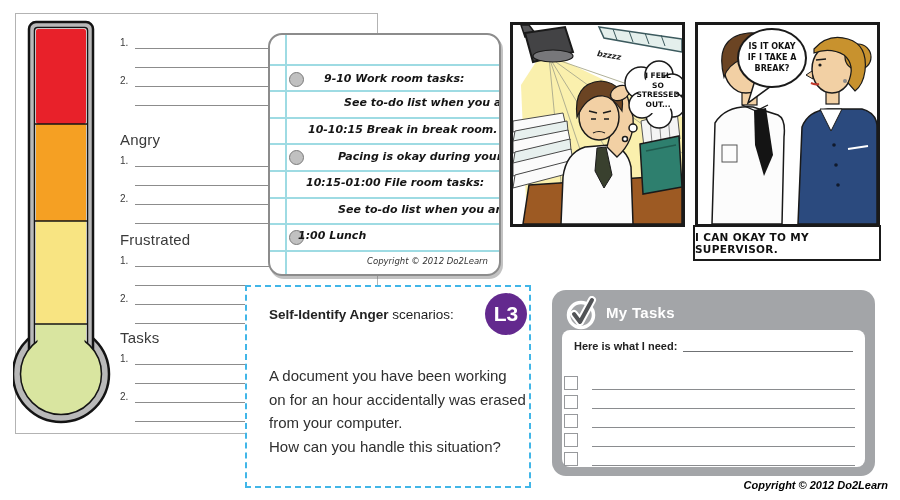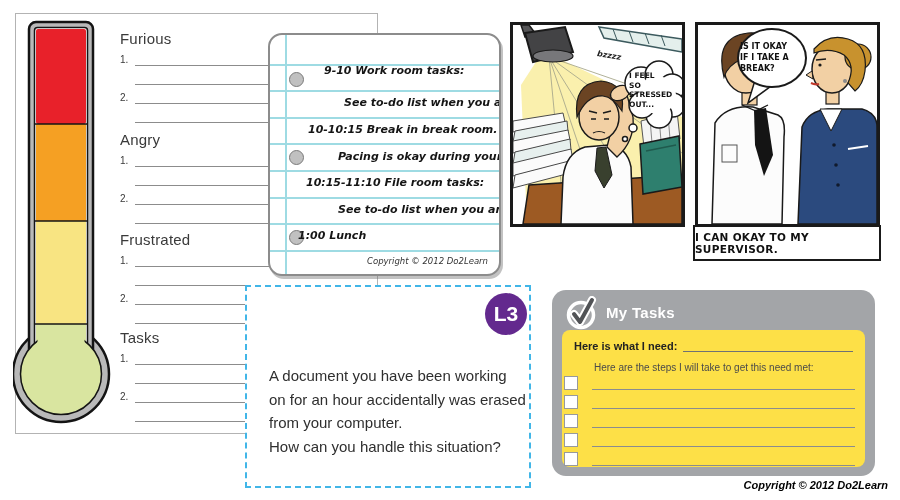--- a/index.html
+++ b/index.html
@@ -31,21 +31,21 @@
   .np-copy{position:absolute;right:11px;top:221px;font-size:8.5px;font-style:italic;
            color:#333;font-family:"DejaVu Sans",sans-serif;}
 
   
   .panel{position:absolute;top:22px;height:199px;background:#fff;border:3px solid #1a1a1a;z-index:2;}
   .panel svg{display:block;}
   .caption-box{position:absolute;top:225px;height:32px;background:#fff;border:2.5px solid #1a1a1a;
                display:flex;align-items:center;justify-content:center;z-index:2;
                font-weight:bold;font-size:10.5px;letter-spacing:.3px;color:#111;
                font-family:"DejaVu Sans",sans-serif;}
-  .bubble-text{position:absolute;font-family:"DejaVu Sans",sans-serif;
+  .bubble-text{position:absolute;text-align:center;font-family:"DejaVu Sans",sans-serif;
                font-weight:bold;color:#111;z-index:3;}
   .bubble-text div{line-height:9.5px;font-size:7.5px;}
   .sound{position:absolute;left:84px;top:26px;font-size:8px;font-style:italic;font-weight:bold;
          color:#222;transform:rotate(9deg);z-index:3;font-family:"DejaVu Sans",sans-serif;}
 
   
   .scenario{position:absolute;left:245px;top:285px;width:286px;height:203px;background:#fff;
             border:2px dashed #41b6e8;box-sizing:border-box;z-index:4;}
   .scenario-title{position:absolute;left:22px;top:20px;font-size:13.5px;color:#222;}
   .scenario-title b{font-weight:bold;}
@@ -54,21 +54,21 @@
                font-size:21px;font-weight:bold;text-align:right;}
   .scenario-body{position:absolute;left:22px;top:77px;font-size:15px;color:#2f2f2f;}
   .scenario-body div{line-height:23.5px;white-space:nowrap;}
 
   
   .tasks{position:absolute;left:552px;top:290px;width:323px;height:186px;background:#a3a5a8;
          border-radius:14px;z-index:2;}
   .tasks-title{position:absolute;left:54px;top:14px;color:#fff;font-weight:bold;font-size:15px;
                letter-spacing:.3px;}
   .tasks-check{position:absolute;left:12px;top:6px;}
-  .tasks-panel{position:absolute;left:10px;top:40px;width:303px;height:137px;background:#fde047;
+  .tasks-panel{position:absolute;left:10px;top:40px;width:303px;height:137px;background:#ffffff;
                border-radius:8px;}
   .need-row{position:absolute;left:12px;top:10px;right:12px;display:flex;align-items:flex-end;}
   .need-label{font-weight:bold;font-size:11px;color:#222;white-space:nowrap;}
   .need-rule{flex:1;border-bottom:1.2px solid #6f7174;margin-left:6px;height:1px;}
   .steps-label{position:absolute;left:32px;top:32px;font-size:10px;color:#4a4a4a;}
   .step-row{position:absolute;left:2px;right:10px;height:16px;display:flex;align-items:flex-end;}
   .step-box{width:14px;height:14px;border:1.5px solid #97999c;background:#fff;box-sizing:border-box;}
   .step-rule{flex:1;border-bottom:1.2px solid #8a8c8f;margin-left:14px;height:1px;}
 
   .footer-copy{position:absolute;right:12px;top:479px;font-size:11px;font-style:italic;
@@ -90,21 +90,20 @@
     <rect x="23" y="207" width="50" height="103" fill="#f8e482"></rect>
     <rect x="23" y="310" width="50" height="35" fill="#d9e5a0"></rect>
     <line x1="22" y1="110" x2="74" y2="110" stroke="#141414" stroke-width="1.3"></line>
     <line x1="22" y1="207" x2="74" y2="207" stroke="#141414" stroke-width="1.3"></line>
     <line x1="22" y1="310" x2="74" y2="310" stroke="#141414" stroke-width="1.3"></line>
     <circle cx="48" cy="360" r="40.5" stroke="#141414" stroke-width="1.5" fill="#d9e5a0"></circle>
     <rect x="24.5" y="312" width="47" height="50" fill="#d9e5a0"></rect>
   </svg>
 
   <div class="emotion-group" style="top:30px">
-    <div class="emotion-label">Furious</div>
     <div class="blank-row">
         <span class="num">1.</span>
         <span class="rule"></span>
       </div>
     <div class="blank-row">
         <span class="num"></span>
         <span class="rule"></span>
       </div>
     <div class="blank-row">
         <span class="num">2.</span>
@@ -179,25 +178,25 @@
     <div class="np-hline" style="top:55px"></div>
     <div class="np-hline" style="top:82px"></div>
     <div class="np-hline" style="top:108px"></div>
     <div class="np-hline" style="top:135px"></div>
     <div class="np-hline" style="top:162px"></div>
     <div class="np-hline" style="top:188px"></div>
     <div class="np-hline" style="top:215px"></div>
     <div class="np-hole" style="top:37px"></div>
     <div class="np-hole" style="top:115px"></div>
     <div class="np-hole" style="top:195px"></div>
-    <div class="np-text" style="left:54px;top:29px">9-10 Work room tasks:</div>
+    <div class="np-text" style="left:54px;top:37px">9-10 Work room tasks:</div>
     <div class="np-text" style="left:74px;top:61px">See to-do list when you arrive</div>
     <div class="np-text" style="left:38px;top:88px">10-10:15 Break in break room.</div>
     <div class="np-text" style="left:68px;top:115px">Pacing is okay during your break.</div>
-    <div class="np-text" style="left:36px;top:141px">10:15-11:10 File room tasks:</div>
+    <div class="np-text" style="left:36px;top:141px">10:15-01:00 File room tasks:</div>
     <div class="np-text" style="left:68px;top:168px">See to-do list when you arrive</div>
     <div class="np-text" style="left:28px;top:194px">1:00 Lunch</div>
     <div class="np-copy">Copyright © 2012 Do2Learn</div>
   </div>
 
   <div class="panel" style="left:510px;width:169px">
     <svg viewBox="0 0 169 199" width="169" height="199">
       <rect width="169" height="199" fill="#ffffff"></rect>
       <polygon points="30,26 169,92 169,199 14,199 8,60" fill="#faf0ad"></polygon>
       <g stroke="#a8a88c" stroke-width="0.9">
@@ -310,20 +309,23 @@
       <div style="font-size:8px;line-height:11px">IS IT OKAY</div>
       <div style="font-size:8px;line-height:11px">IF I TAKE A</div>
       <div style="font-size:8px;line-height:11px">BREAK?</div>
     </div>
   </div>
   <div class="caption-box" style="left:693px;width:184px">
     <span>I CAN OKAY TO MY SUPERVISOR.</span>
   </div>
 
   <div class="scenario">
+    <div class="scenario-title">
+      <b>Self-Identify Anger</b><span> scenarios:</span>
+    </div>
     <div class="level-badge">L3</div>
     <div class="scenario-body">
       <div>A document you have been working</div>
       <div>on for an hour accidentally was erased</div>
       <div>from your computer.</div>
       <div>How can you handle this situation?</div>
     </div>
   </div>
 
   <div class="tasks">
@@ -331,21 +333,20 @@
       <circle cx="17" cy="19" r="12.5" fill="none" stroke="#ffffff" stroke-width="3.5"></circle>
       <path d="M10,18 L16,26 L28,4" fill="none" stroke="#ffffff" stroke-width="8" stroke-linecap="round" stroke-linejoin="round"></path>
       <path d="M10,18 L16,26 L28,4" fill="none" stroke="#515356" stroke-width="4" stroke-linecap="round" stroke-linejoin="round"></path>
     </svg>
     <div class="tasks-title">My Tasks</div>
     <div class="tasks-panel">
       <div class="need-row">
         <span class="need-label">Here is what I need:</span>
         <span class="need-rule"></span>
       </div>
-      <div class="steps-label">Here are the steps I will take to get this need met:</div>
       <div class="step-row" style="top:44px">
           <span class="step-box"></span>
           <span class="step-rule"></span>
         </div>
       <div class="step-row" style="top:63px">
           <span class="step-box"></span>
           <span class="step-rule"></span>
         </div>
       <div class="step-row" style="top:82px">
           <span class="step-box"></span>

